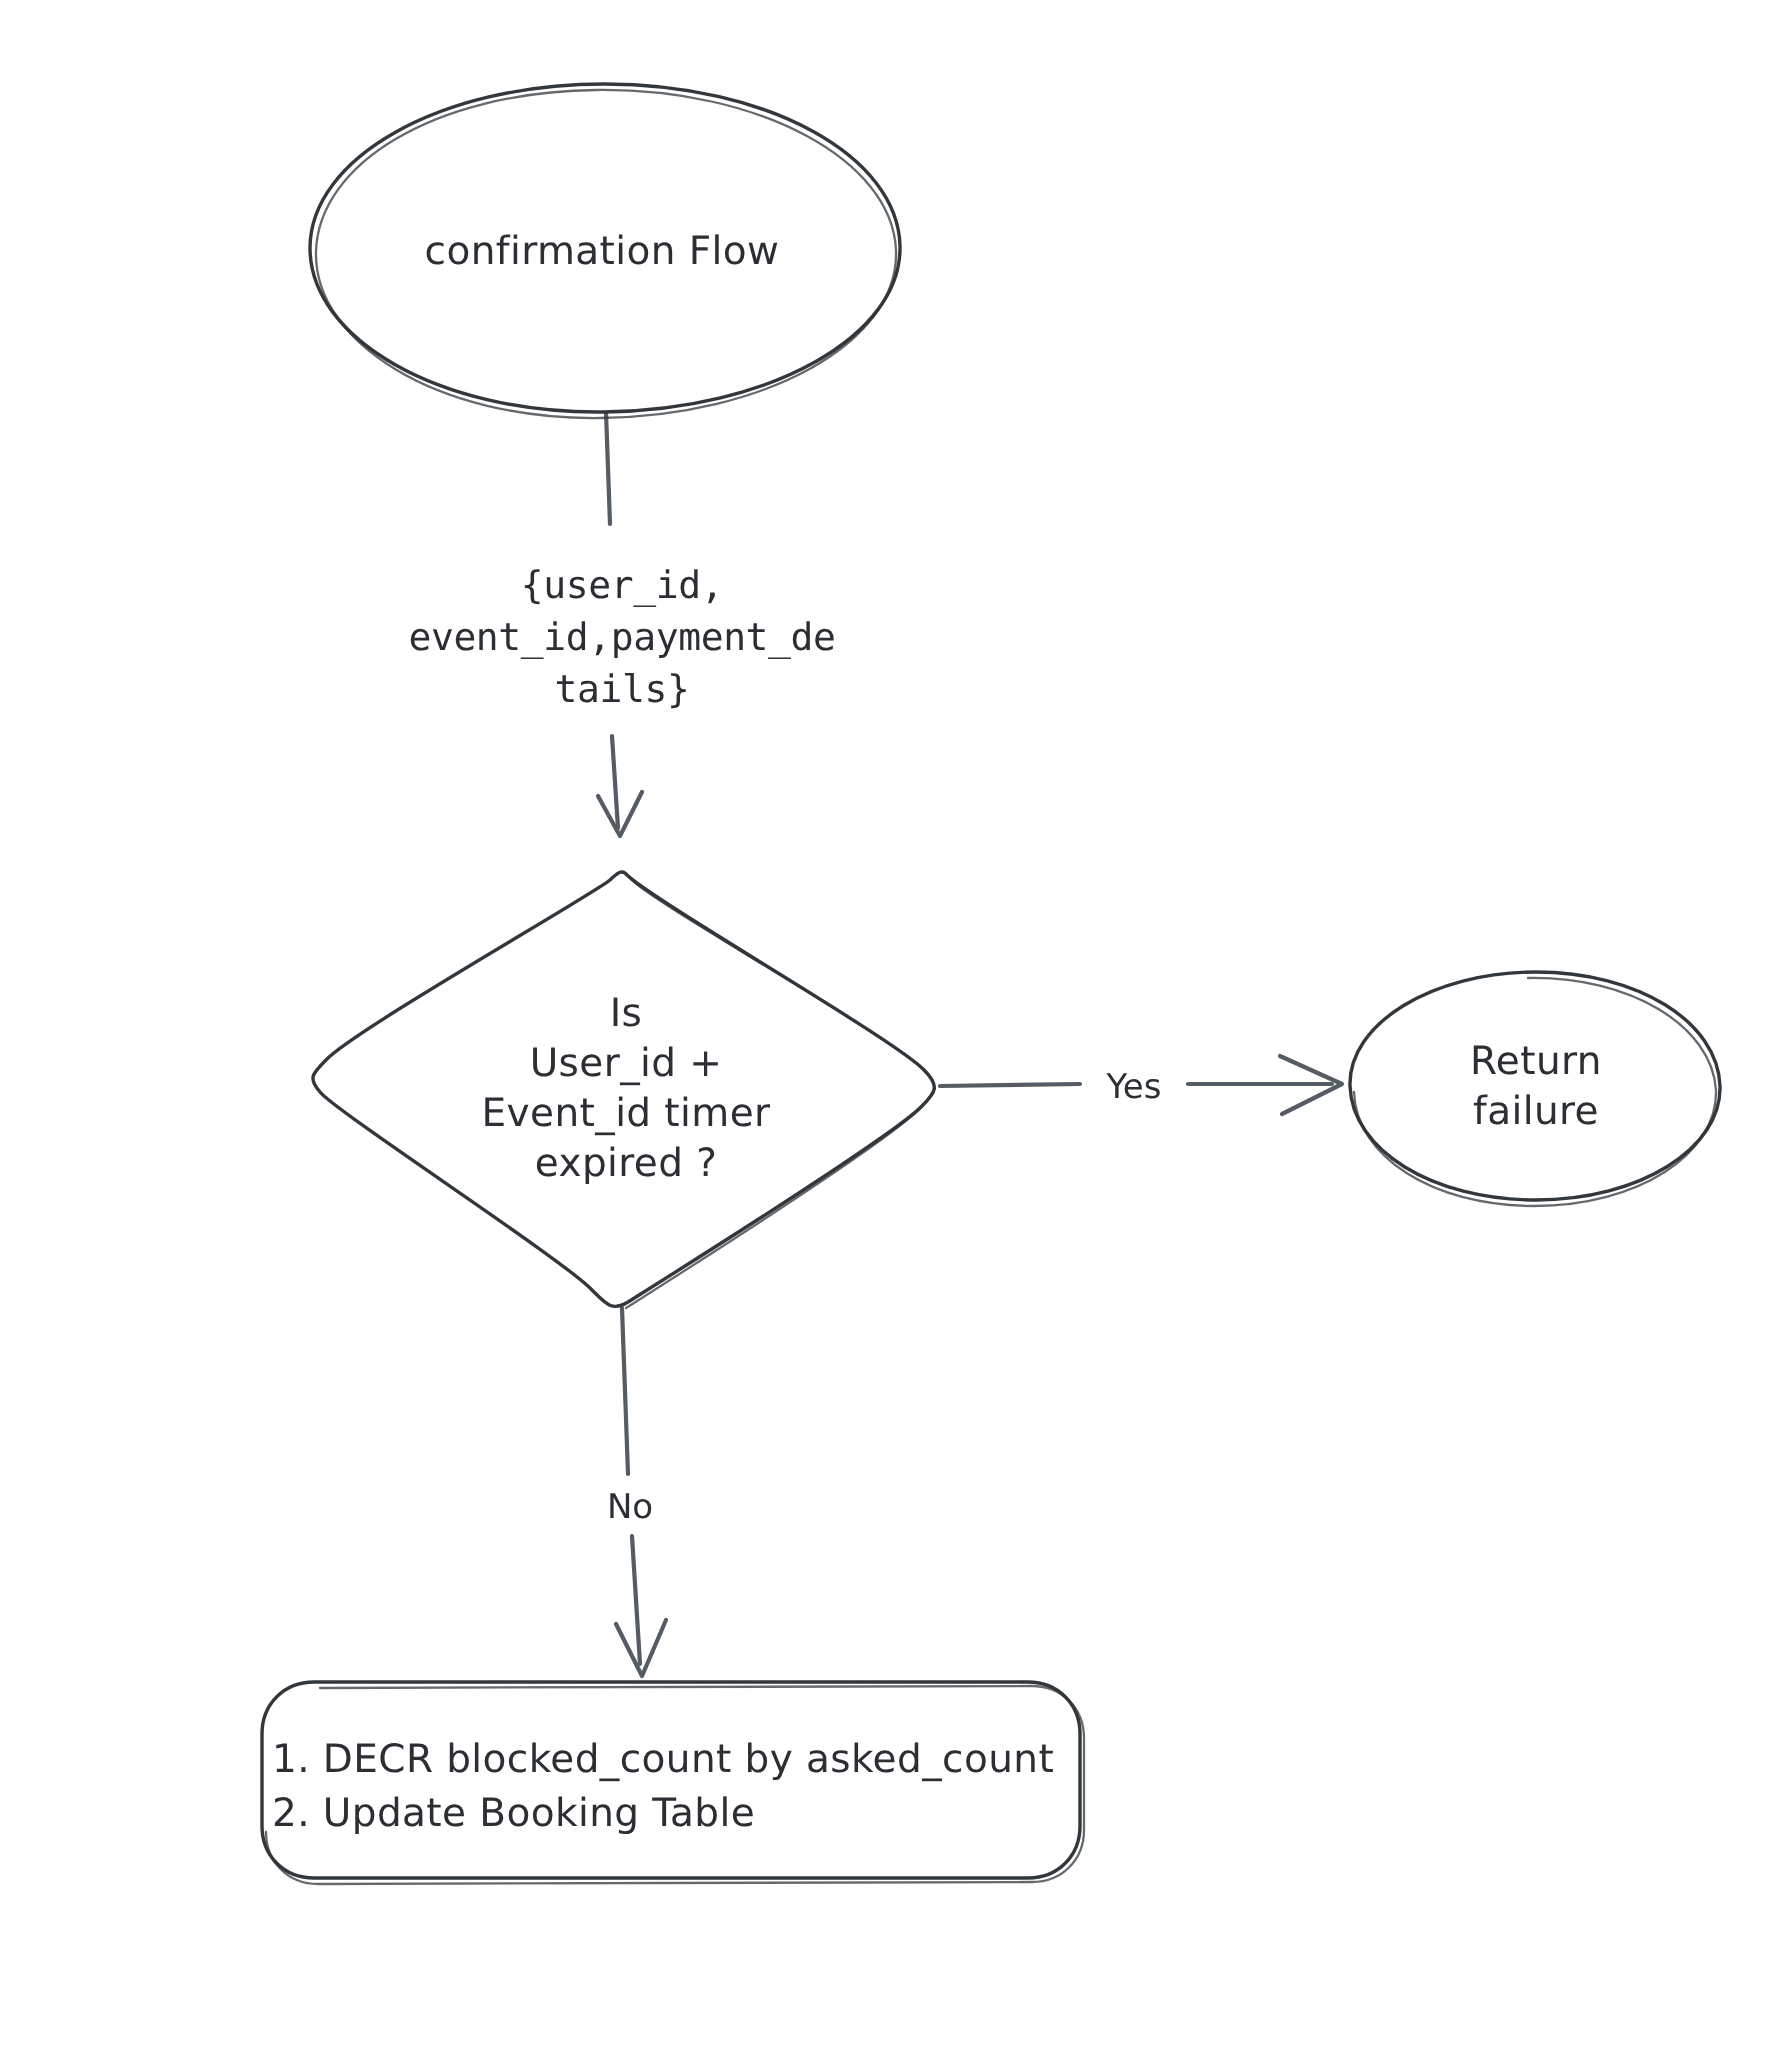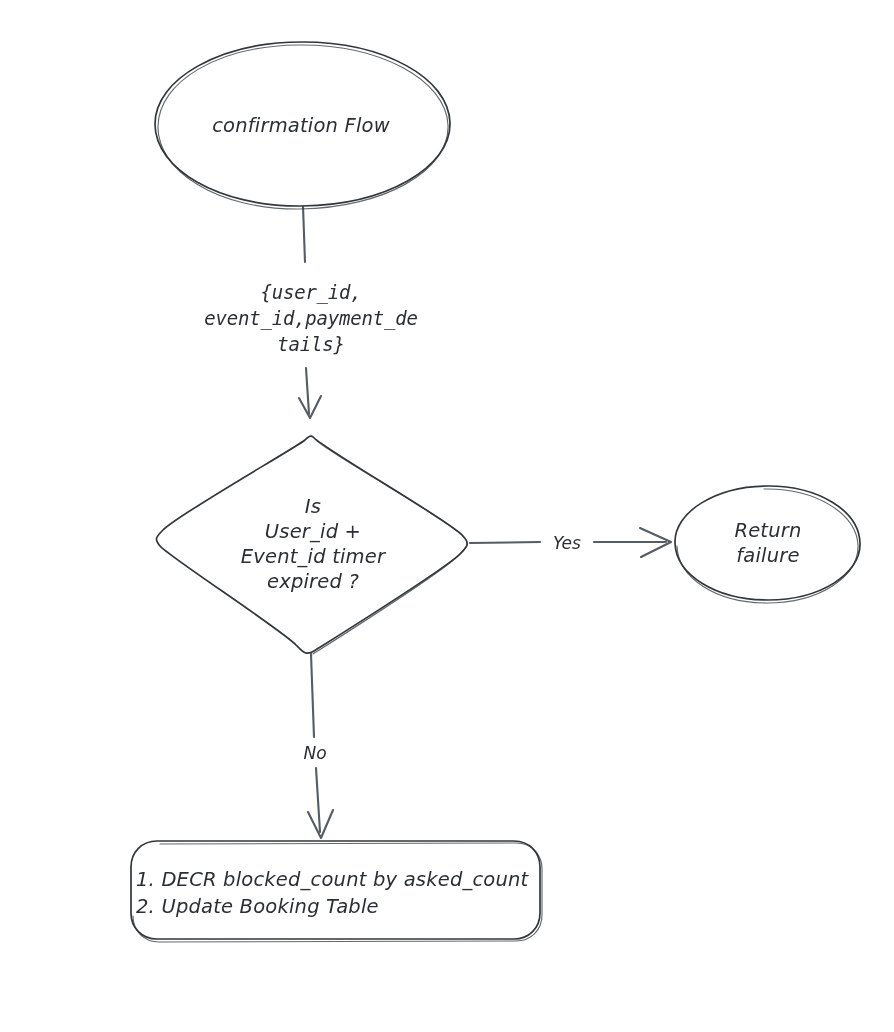--- a/index.html
+++ b/index.html
@@ -13,21 +13,20 @@
     position: relative;
     overflow: hidden;
     font-family: "DejaVu Sans", sans-serif;
   }
   #canvas-root {
     position: absolute;
     left: 0;
     top: 0;
     width: 894px;
     height: 888px;
-    font-style: italic;
   }
   svg.board {
     position: absolute;
     left: 0;
     top: 0;
     width: 894px;
     height: 1032px;
     display: block;
   }
   

